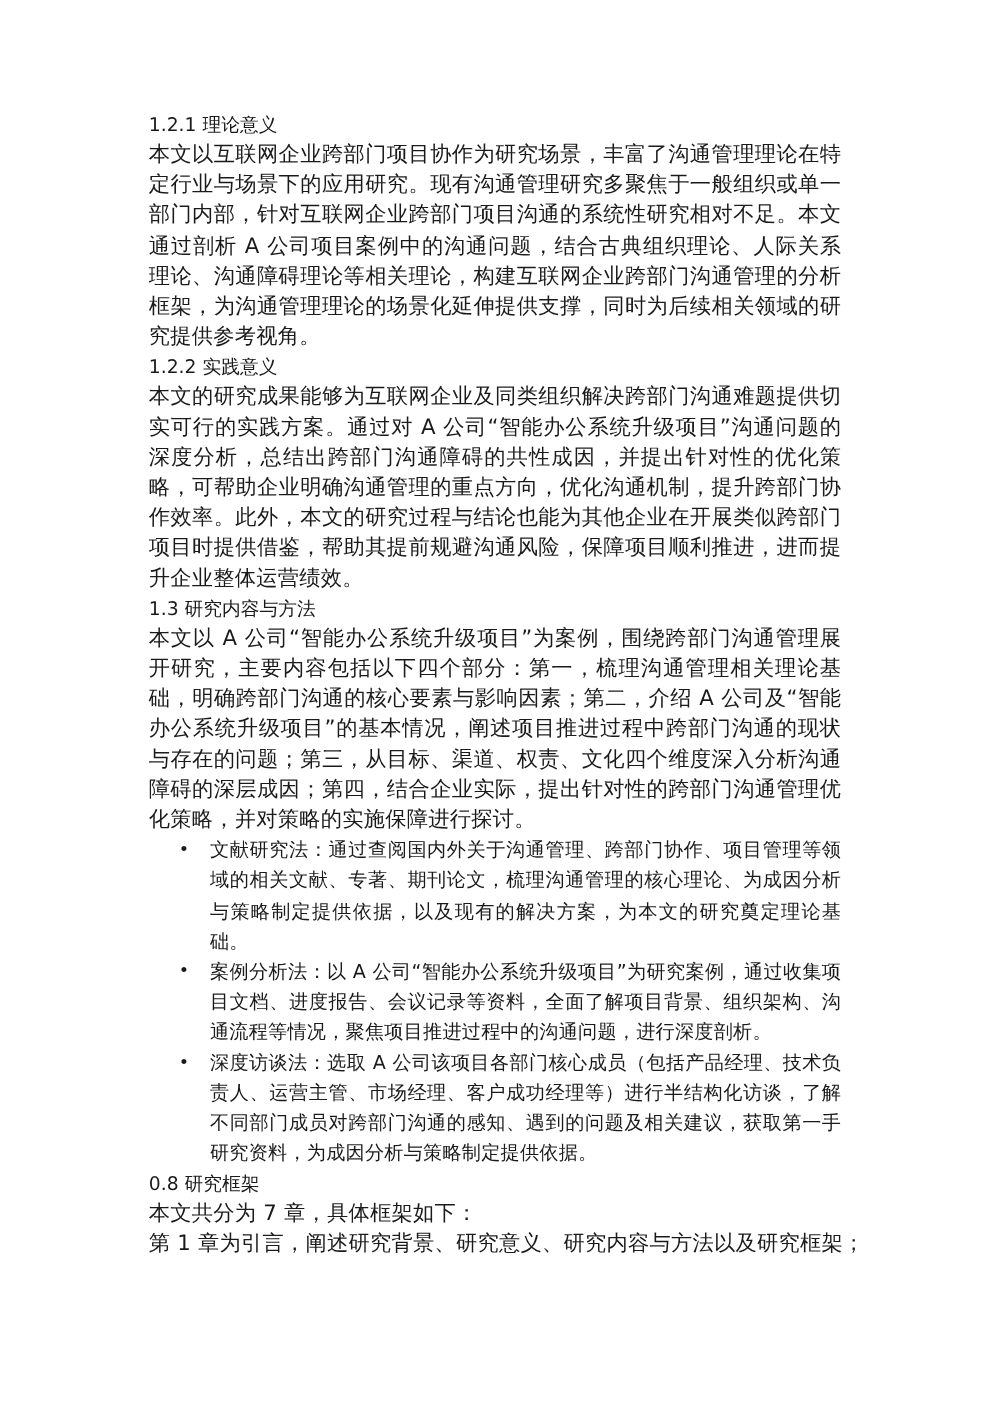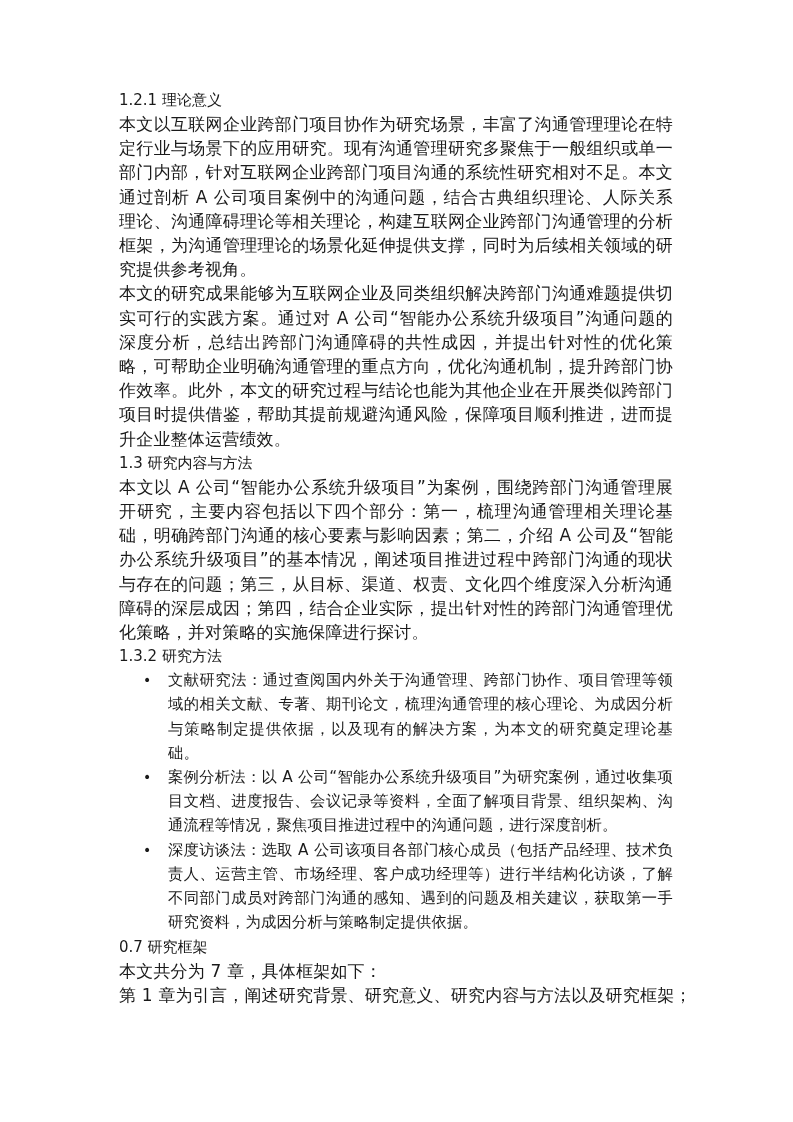--- a/index.html
+++ b/index.html
@@ -13,34 +13,34 @@
   li { position: relative; padding-left: 49px; font-size: 15.3px; line-height: 24.2px;
        text-align: justify; letter-spacing: 0.2px; }
   li .bullet { position: absolute; left: 24px; top: 0; font-size: 14px; }
 </style>
 </head>
 <body>
 
 <div class="page">
   <div class="h">1.2.1  理论意义</div>
   <div class="p">本文以互联网企业跨部门项目协作为研究场景，丰富了沟通管理理论在特定行业与场景下的应用研究。现有沟通管理研究多聚焦于一般组织或单一部门内部，针对互联网企业跨部门项目沟通的系统性研究相对不足。本文通过剖析 A 公司项目案例中的沟通问题，结合古典组织理论、人际关系理论、沟通障碍理论等相关理论，构建互联网企业跨部门沟通管理的分析框架，为沟通管理理论的场景化延伸提供支撑，同时为后续相关领域的研究提供参考视角。</div>
+  <div class="h">1.2.2  实践意义</div>
   <div class="p">本文的研究成果能够为互联网企业及同类组织解决跨部门沟通难题提供切实可行的实践方案。通过对 A 公司“智能办公系统升级项目”沟通问题的深度分析，总结出跨部门沟通障碍的共性成因，并提出针对性的优化策略，可帮助企业明确沟通管理的重点方向，优化沟通机制，提升跨部门协作效率。此外，本文的研究过程与结论也能为其他企业在开展类似跨部门项目时提供借鉴，帮助其提前规避沟通风险，保障项目顺利推进，进而提升企业整体运营绩效。</div>
   <div class="h">1.3  研究内容与方法</div>
   <div class="p">本文以 A 公司“智能办公系统升级项目”为案例，围绕跨部门沟通管理展开研究，主要内容包括以下四个部分：第一，梳理沟通管理相关理论基础，明确跨部门沟通的核心要素与影响因素；第二，介绍 A 公司及“智能办公系统升级项目”的基本情况，阐述项目推进过程中跨部门沟通的现状与存在的问题；第三，从目标、渠道、权责、文化四个维度深入分析沟通障碍的深层成因；第四，结合企业实际，提出针对性的跨部门沟通管理优化策略，并对策略的实施保障进行探讨。</div>
-  <div class="h">1.3.2  研究方法</div>
   <ul>
     <li>
       <span class="bullet">•</span>
       <span>文献研究法：通过查阅国内外关于沟通管理、跨部门协作、项目管理等领域的相关文献、专著、期刊论文，梳理沟通管理的核心理论、为成因分析与策略制定提供依据，以及现有的解决方案，为本文的研究奠定理论基础。</span>
     </li>
     <li>
       <span class="bullet">•</span>
       <span>案例分析法：以 A 公司“智能办公系统升级项目”为研究案例，通过收集项目文档、进度报告、会议记录等资料，全面了解项目背景、组织架构、沟通流程等情况，聚焦项目推进过程中的沟通问题，进行深度剖析。</span>
     </li>
     <li>
       <span class="bullet">•</span>
       <span>深度访谈法：选取 A 公司该项目各部门核心成员（包括产品经理、技术负责人、运营主管、市场经理、客户成功经理等）进行半结构化访谈，了解不同部门成员对跨部门沟通的感知、遇到的问题及相关建议，获取第一手研究资料，为成因分析与策略制定提供依据。</span>
     </li>
   </ul>
-  <div class="h">0.7  研究框架</div>
+  <div class="h">0.8  研究框架</div>
   <div class="p single">本文共分为 7 章，具体框架如下：</div>
   <div class="p single">第 1 章为引言，阐述研究背景、研究意义、研究内容与方法以及研究框架；</div>
 </div>
 
 </body></html>

